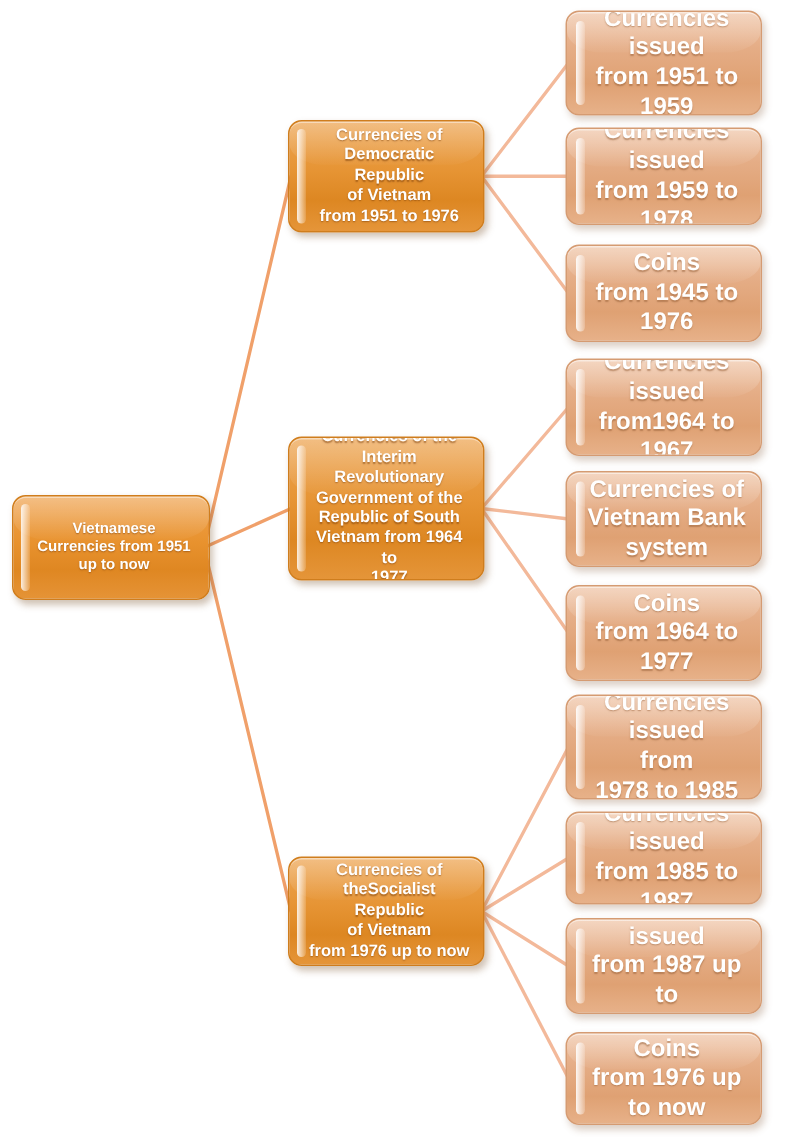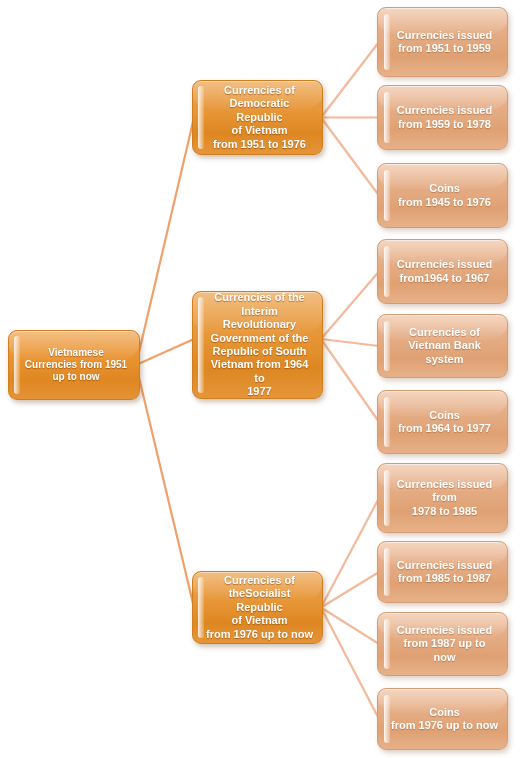--- a/index.html
+++ b/index.html
@@ -112,21 +112,21 @@
     background: linear-gradient(to bottom, rgba(255,255,255,0.28), rgba(255,255,255,0.02));
     z-index: 1;
   }
 
   
   .node.leaf {
     background: linear-gradient(to bottom, #eec0a0 0%, #e5ad86 35%, #dfa173 70%, #e7b189 100%);
     border: 1px solid #d59b72;
     box-shadow: 2px 3px 5px rgba(140,100,70,0.30),
                 inset 0 1px 0 rgba(255,255,255,0.5);
-    font-size: 11px;
+    font-size: 16px;
   }
   .node.leaf::before {
     content: "";
     position: absolute;
     left: 6px;
     top: 6px;
     bottom: 6px;
     width: 6px;
     border-radius: 3px;
     background: linear-gradient(to right, rgba(255,255,255,0.90), rgba(255,255,255,0.20));
@@ -181,21 +181,21 @@
 from 1951 to 1959</div>
       </div>
       <div class="node leaf" style="left: 377px; top: 85px; width: 131px; height: 65px;">
         <div class="label">Currencies issued
 from 1959  to 1978</div>
       </div>
       <div class="node leaf" style="left: 377px; top: 163px; width: 131px; height: 65px;">
         <div class="label">Coins
 from 1945 to 1976</div>
       </div>
-      <div class="node branch" style="left: 192px; top: 291px; width: 131px; height: 108px;">
+      <div class="node branch" style="left: 192px; top: 291px; width: 131px; height: 96px;">
         <div class="label">Currencies of the
 Interim Revolutionary
 Government of the
 Republic of South
 Vietnam from 1964 to
 1977</div>
       </div>
       <div class="node leaf" style="left: 377px; top: 239px; width: 131px; height: 65px;">
         <div class="label">Currencies issued
 from1964  to 1967</div>

